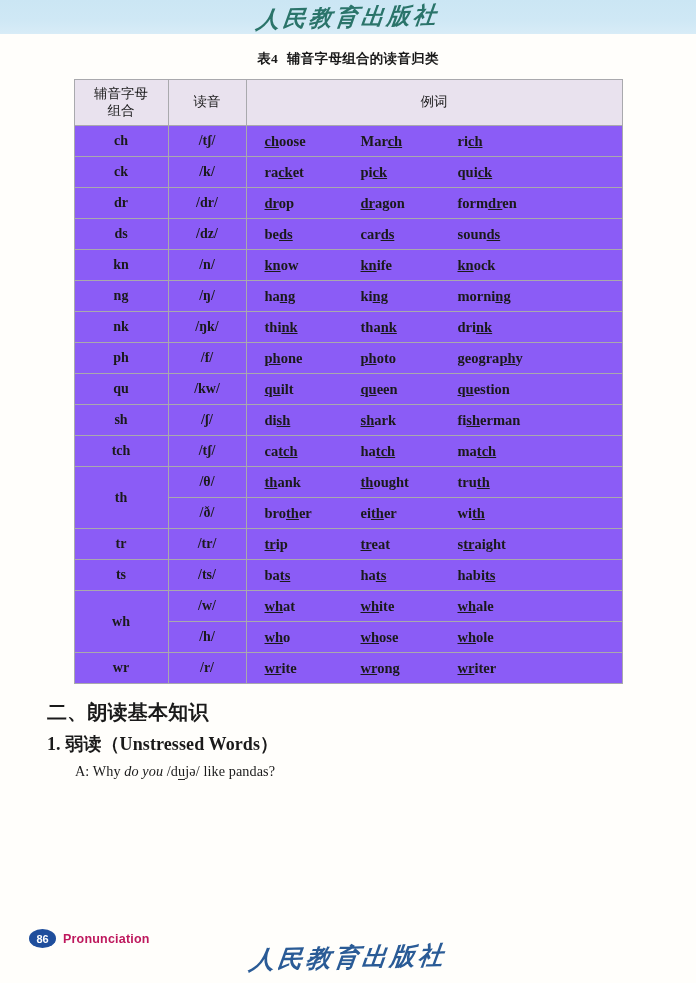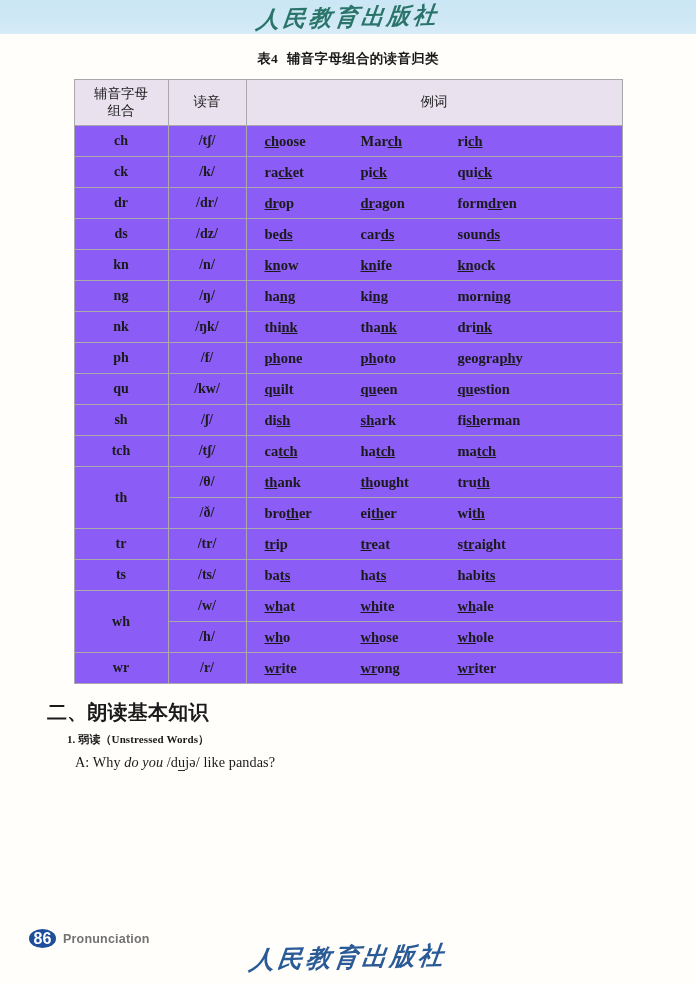--- a/index.html
+++ b/index.html
@@ -105,23 +105,22 @@
 
   
   .section-heading {
     font-size: 20px;
     font-weight: bold;
     margin-top: 15px;
     margin-bottom: 6px;
     letter-spacing: .2px;
   }
   .sub-heading {
-    font-size: 11px;
-    font-weight: bold;
-    margin-left: 20px;
+    font-size: 18px;
+    font-weight: bold;
     margin-bottom: 4px;
     letter-spacing: .1px;
   }
   .para {
     font-size: 14.2px;
     line-height: 23.5px;
     text-align: justify;
     text-justify: inter-ideograph;
     margin: 0 0 0 0;
     text-indent: 28px;
@@ -155,31 +154,31 @@
     align-items: center;
     gap: 7px;
   }
   .folio-badge {
     width: 27px;
     height: 19px;
     border-radius: 50%;
     background: #1f4e9c;
     color: #fff;
     font-family: "Liberation Sans", sans-serif;
-    font-size: 16px;
+    font-size: 11px;
     font-weight: bold;
     display: flex;
     align-items: center;
     justify-content: center;
   }
   .folio-label {
     font-family: "Liberation Sans", sans-serif;
     font-size: 12.5px;
     font-weight: bold;
-    color: #737373;
+    color: #be185d;
     letter-spacing: .2px;
   }
   .footer-logo {
     position: absolute;
     left: 0; right: 0;
     top: 20px;
     text-align: center;
     font-family: "Liberation Serif", serif;
     font-size: 25px;
     font-style: italic;

